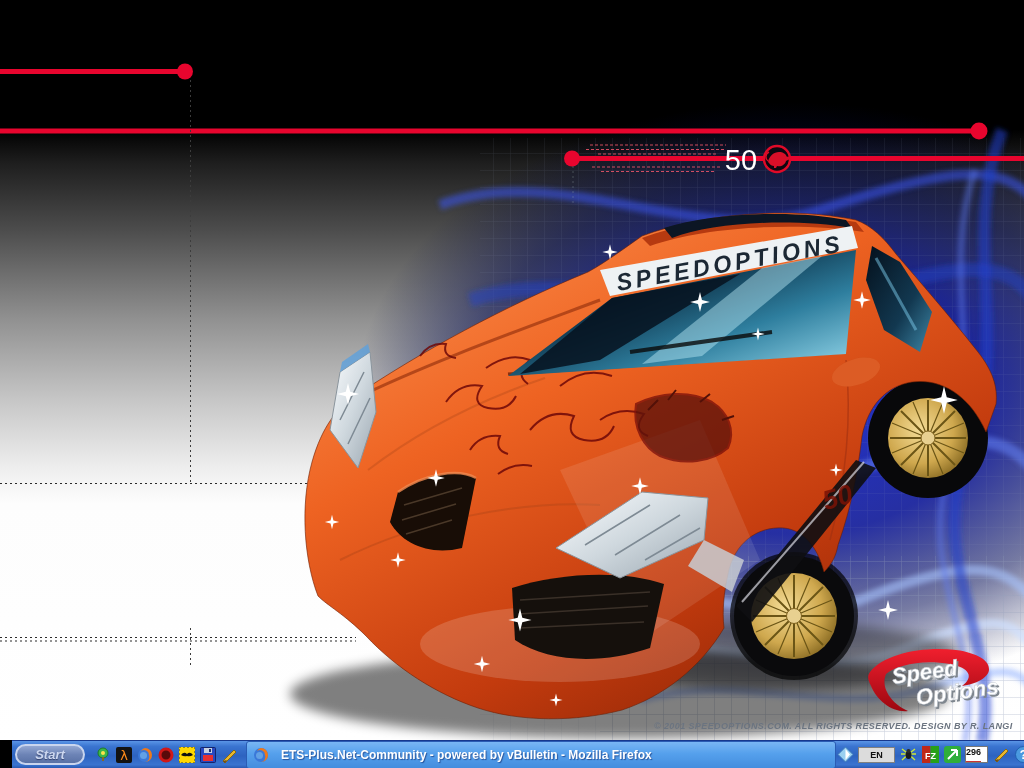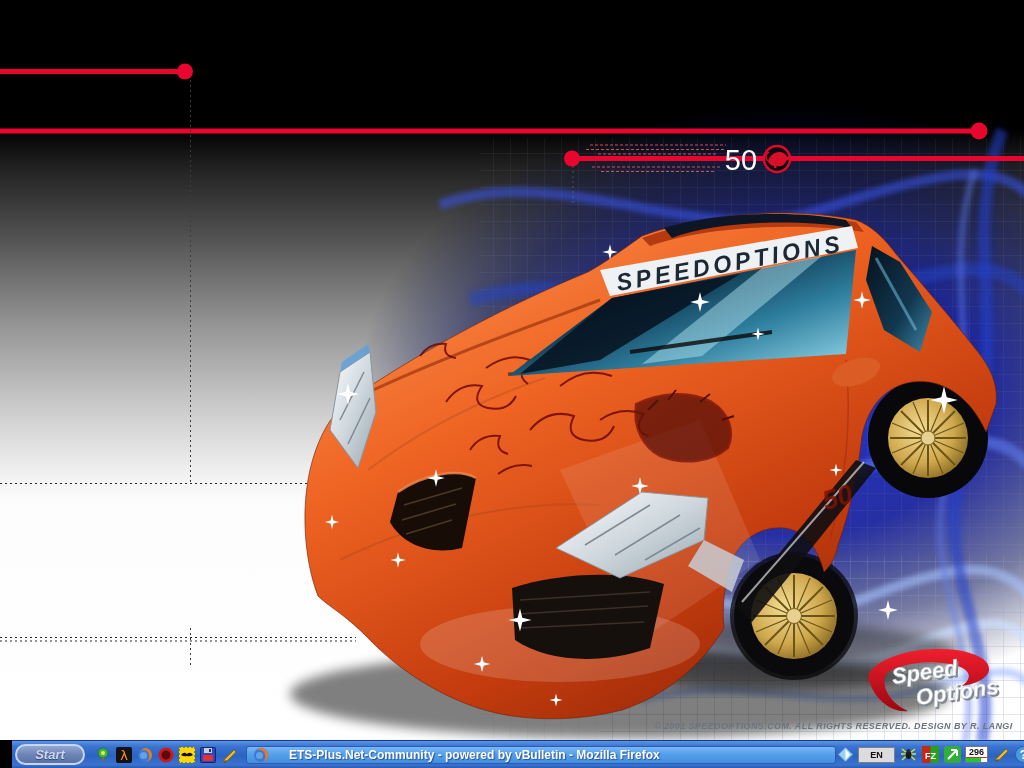--- a/index.html
+++ b/index.html
@@ -15,32 +15,32 @@
            display:flex;align-items:center;
            background:linear-gradient(180deg,#5a95e6 0%,#3a74d0 20%,#2d63c0 55%,#3a74d0 88%,#2a5ab2 100%);
            border-top:1px solid #16388e;}
   .start-btn{margin-left:3px;width:70px;height:21px;border-radius:11px;flex:0 0 auto;
              background:linear-gradient(180deg,#93a7d2,#6d84b6 50%,#5a72a6);
              border:2px solid #c9d5ee;display:flex;align-items:center;justify-content:center;
              color:#ccd7ef;font-weight:bold;font-style:italic;font-size:13px;
              text-shadow:0 1px 1px rgba(20,30,70,.6);cursor:pointer;}
   .quicklaunch{display:flex;align-items:center;gap:3px;margin-left:9px;flex:0 0 auto;}
   .ql{width:18px;height:18px;display:flex;align-items:center;justify-content:center;}
-  .task-btn{margin-left:8px;width:590px;height:18px;border-radius:3px;flex:0 0 auto;
+  .task-btn{margin-left:8px;width:590px;height:28px;border-radius:3px;flex:0 0 auto;
             background:linear-gradient(180deg,#79b6f4 0%,#55a0ec 45%,#448dde 100%);
-            border:1px solid #2a5cb4;display:flex;align-items:center;gap:20px;
+            border:1px solid #2a5cb4;display:flex;align-items:center;gap:12px;
             padding:0 6px;overflow:hidden;cursor:pointer;}
   .task-btn span{color:#fff;font-weight:bold;font-size:12px;white-space:nowrap;
                  text-shadow:1px 1px 1px rgba(10,25,90,.55);}
   .tray{margin-left:auto;display:flex;align-items:center;gap:4px;padding-right:5px;flex:0 0 auto;}
   .tri{width:18px;height:18px;display:flex;justify-content:center;}
   .lang{width:37px;height:16px;background:#dcdcdc;border:1px solid #808080;
         color:#111;font-size:9px;font-weight:bold;display:flex;align-items:center;justify-content:center;}
   .counter{width:23px;height:17px;background:#fff;border:1px solid #777;display:flex;
-           flex-direction:column;align-items:stretch;justify-content:flex-end;}
+           flex-direction:row;align-items:stretch;justify-content:flex-start;}
   .counter .num{font-size:9px;font-weight:bold;color:#111;text-align:center;line-height:10px;border-bottom:1px solid #c33;}
   .counter .bar{height:4px;background:linear-gradient(90deg,#27c52f 0 70%,#fff 70%);}
   .clock{width:56px;height:20px;border-radius:10px;
          background:linear-gradient(180deg,#9ccafa,#62a3ea 60%,#539ae6);
          border:1px solid #3a78c8;color:#0c2f74;font-weight:bold;font-size:12px;
          display:flex;align-items:center;justify-content:center;cursor:pointer;}
 </style>
 </head>
 <body>
 

